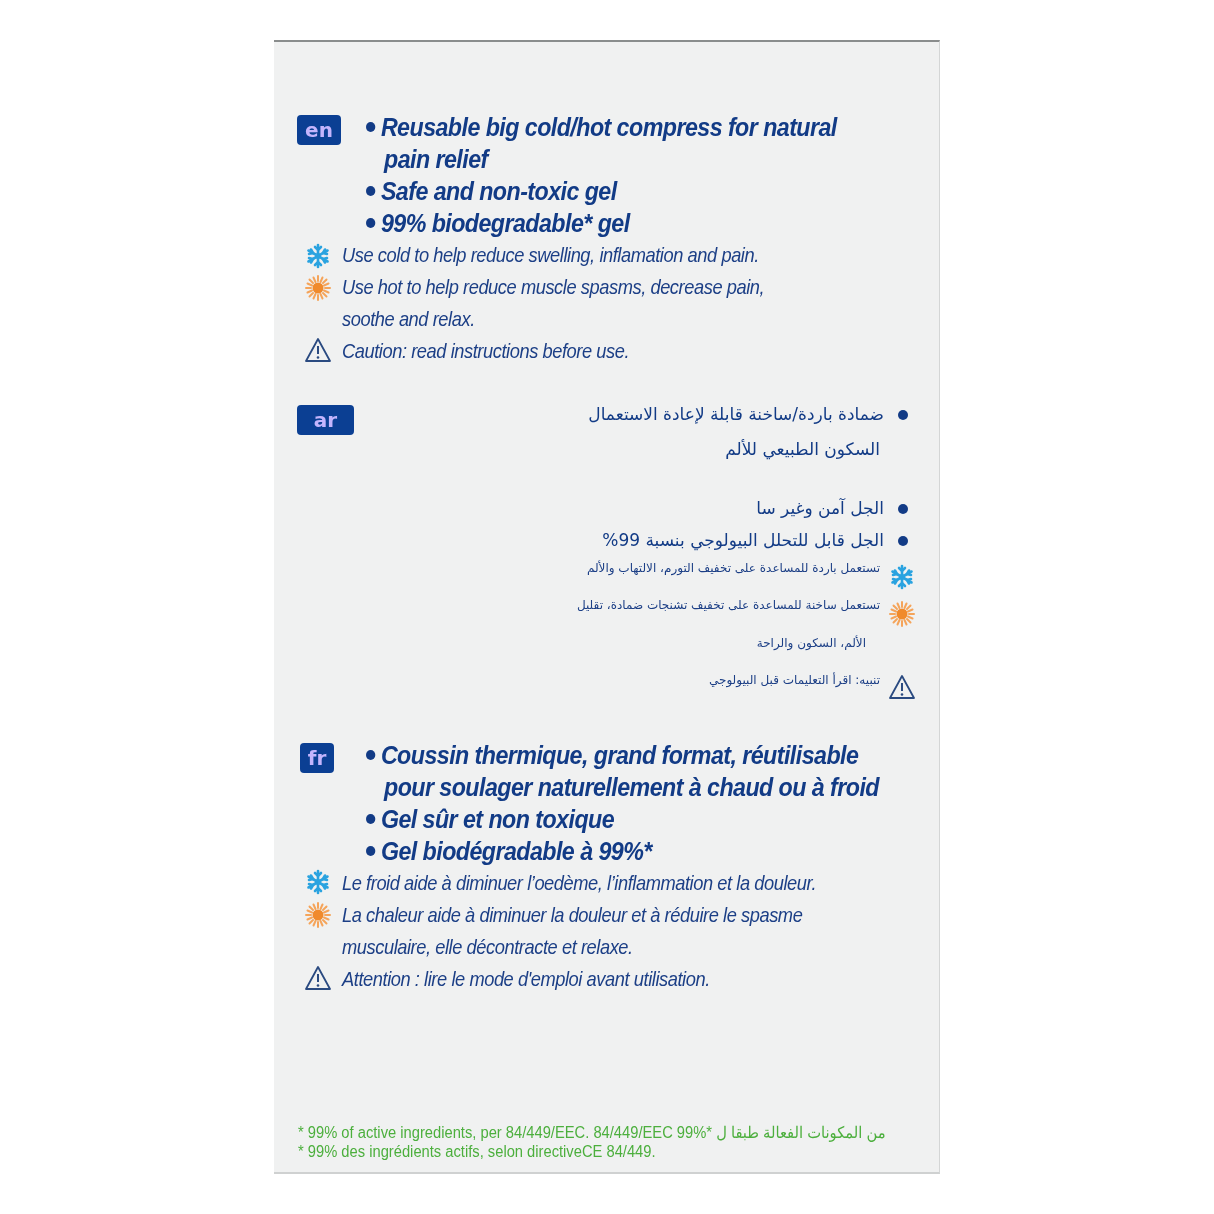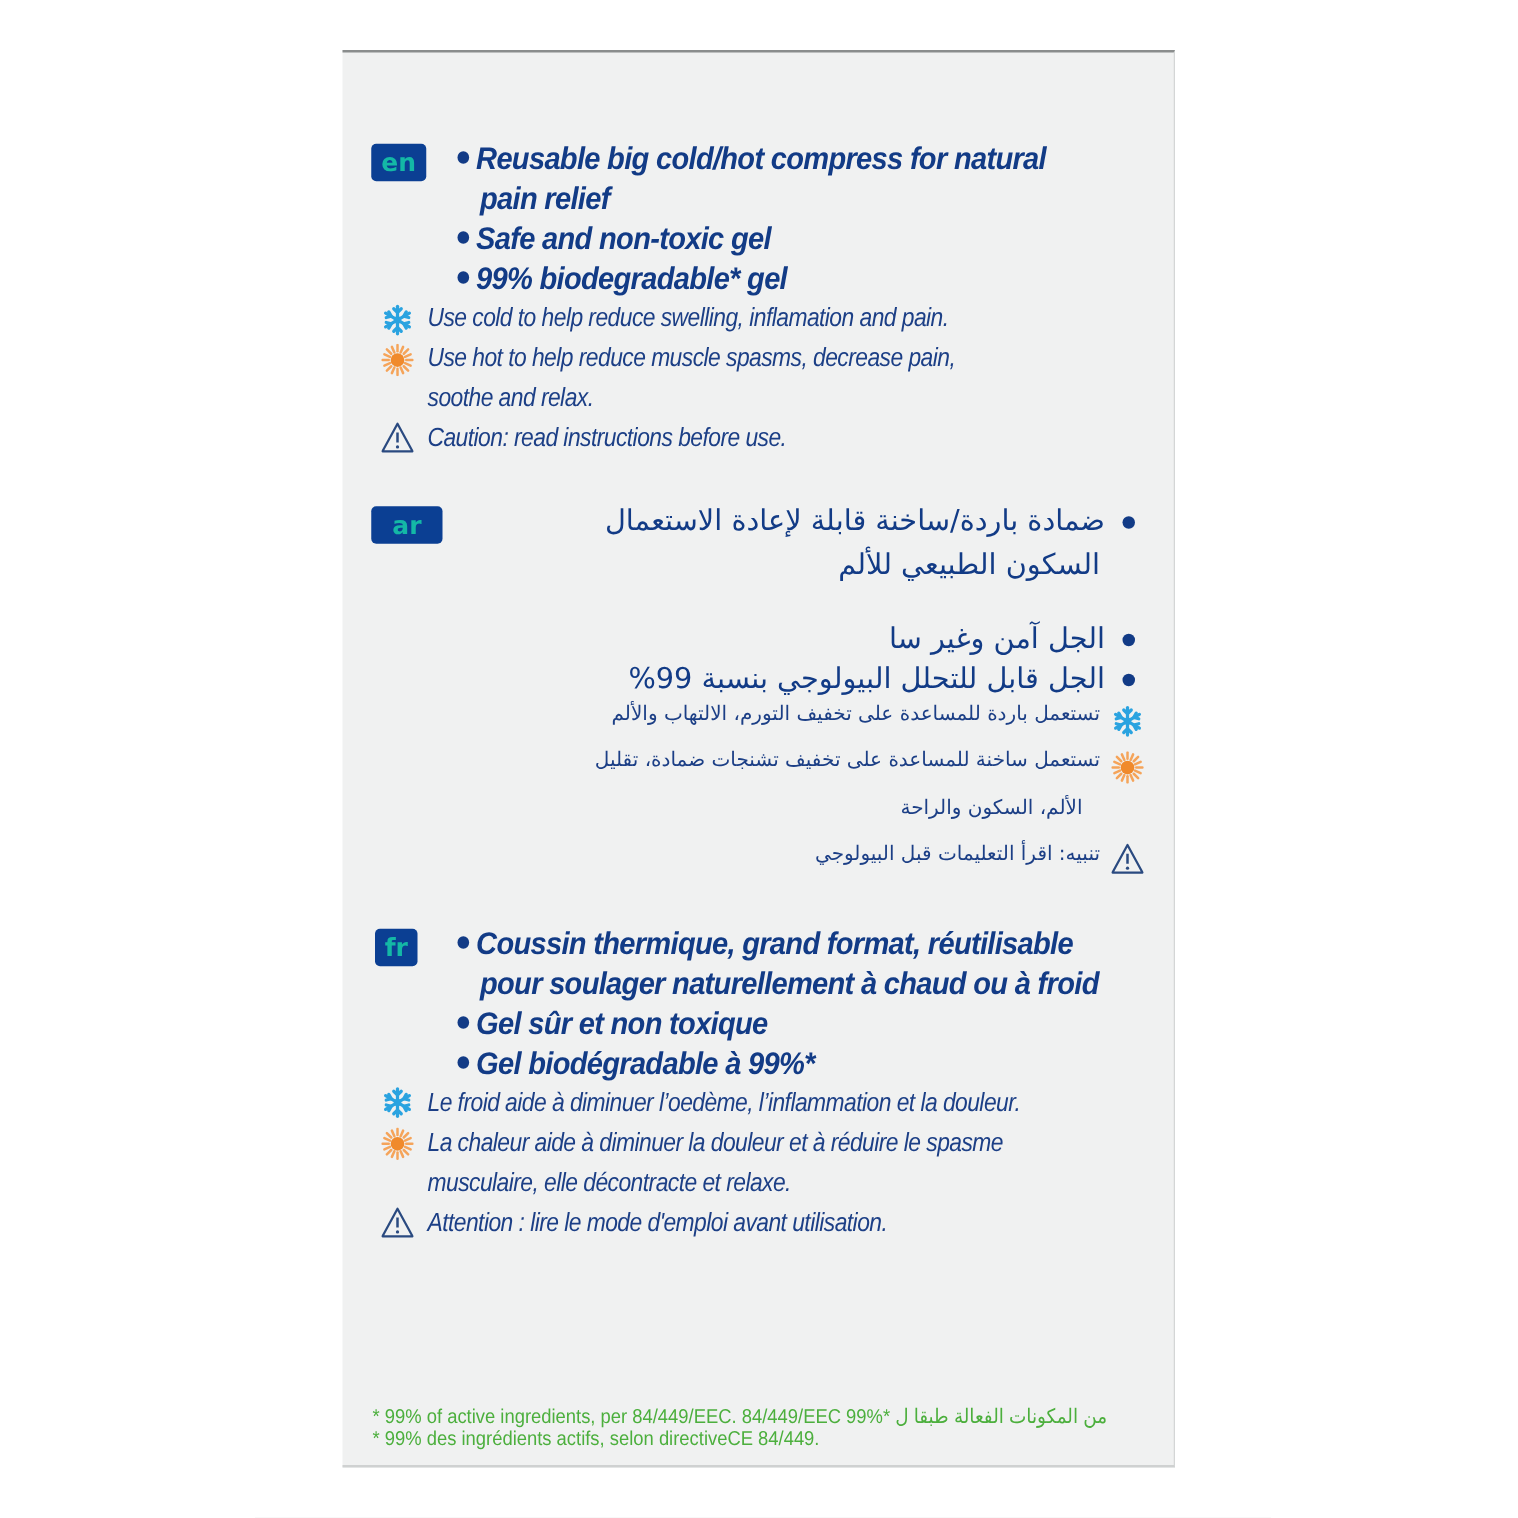--- a/index.html
+++ b/index.html
@@ -9,38 +9,38 @@
   }
   .panel {
     position:absolute; left:274px; top:40px; width:666px; height:1134px;
     background:#f0f1f1;
     border-top:2px solid #8a8d8d;
     border-right:1px solid #d4d6d6;
     border-bottom:2px solid #cfd1d1;
     box-sizing:border-box;
   }
   .badge {
-    position:absolute; background:#0b3f93; color:#14b8a6;
+    position:absolute; background:#0b3f93; color:#c4b5fd;
     font-family:"DejaVu Sans", sans-serif; font-weight:bold; font-size:20px;
     border-radius:4px; text-align:center; line-height:30px; height:30px;
   }
   .line { position:absolute; white-space:nowrap; color:#123b86; }
   .bullet-line {
     font-style:italic; font-weight:bold; font-size:25px; letter-spacing:-0.6px;
     font-family:"Liberation Sans", sans-serif; transform:scaleX(0.93); transform-origin:left center;
   }
   .note-line {
     font-style:italic; font-size:21px; letter-spacing:-0.5px; color:#1c3f86;
     font-family:"Liberation Sans", sans-serif; transform:scaleX(0.87); transform-origin:left center;
   }
   .dot { display:inline-block; width:10px; height:10px; background:#123b86; border-radius:50%; vertical-align:middle; margin-right:6px; position:relative; top:-2px; }
   .ar-line {
-    font-family:"DejaVu Sans", sans-serif; font-size:23px; direction:rtl; text-align:right; color:#123b86;
+    font-family:"DejaVu Sans", sans-serif; font-size:17px; direction:rtl; text-align:right; color:#123b86;
   }
-  .ar-note { font-family:"DejaVu Sans", sans-serif; font-size:16px; direction:rtl; text-align:right; color:#1c3f86; }
+  .ar-note { font-family:"DejaVu Sans", sans-serif; font-size:12px; direction:rtl; text-align:right; color:#1c3f86; }
   .ar-dot { display:inline-block; width:10px; height:10px; background:#123b86; border-radius:50%; vertical-align:middle; margin-left:14px; }
   .icon { position:absolute; width:26px; height:26px; }
   .footer-line { position:absolute; left:298px; font-size:16px; color:#4caf3d; white-space:nowrap; font-family:"Liberation Sans", sans-serif; transform:scaleX(0.92); transform-origin:left center; }
 </style>
 </head>
 <body>
 
 <div class="panel"></div>
 
 <svg width="0" height="0" style="position:absolute">

